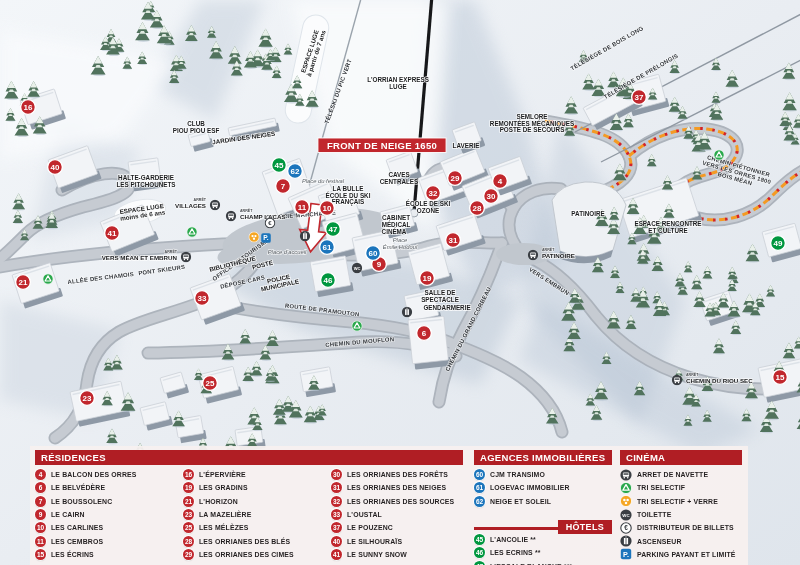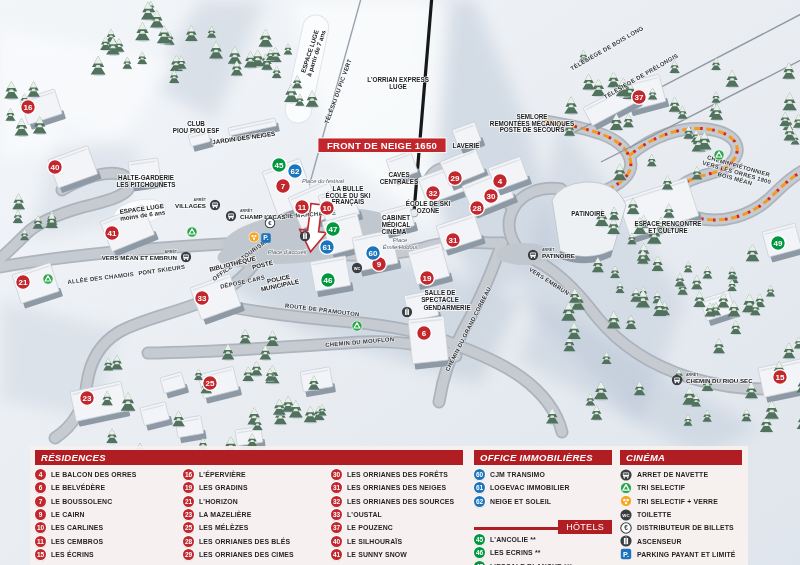--- a/index.html
+++ b/index.html
@@ -20,34 +20,34 @@
   .lbl-arret-mini{font-weight:bold;font-size:3.6px;fill:#44484d;
            paint-order:stroke;stroke:rgba(255,255,255,.8);stroke-width:1px;}
   .mk-num{font-weight:bold;font-size:8px;fill:#fff;text-anchor:middle;}
   .banner-txt{font-weight:bold;font-size:9.5px;fill:#fff;text-anchor:middle;letter-spacing:.3px;}
 
   
   #legend-bg{position:absolute;left:30px;top:446px;width:718px;height:119px;
              background:rgba(247,240,239,.95);}
   .leg-col{position:absolute;top:450px;}
   .leg-header{background:#b01e24;color:#fff;font-weight:bold;font-size:9.5px;
-              padding:2px 0 2px 6px;letter-spacing:.3px;font-style:italic;}
+              padding:2px 0 2px 6px;letter-spacing:.3px;}
   .leg-items{position:relative;}
   .li{display:flex;align-items:center;height:13.3px;gap:5px;}
   .num{flex:0 0 11px;width:11px;height:11px;border-radius:50%;color:#fff;
        font-weight:bold;font-size:6.5px;line-height:11px;text-align:center;
        box-shadow:0 0 0 1px rgba(255,255,255,.9),0 1px 1px rgba(0,0,0,.25);}
   .num.red{background:#c1272d;} .num.blue{background:#1c75bc;} .num.green{background:#00973f;}
   .lab{font-weight:bold;font-size:6.9px;color:#231f20;letter-spacing:.15px;white-space:nowrap;}
   .res-cols{display:flex;}
   .res-cols>div{width:148px;} .res-cols>div:last-child{width:132px;}
   #legend-ag{width:138px;} #legend-leg{width:122px;}
   .ag-divider{position:absolute;left:0;top:62px;width:95px;height:2.5px;background:#b01e24;}
   .hotels-chip{position:absolute;right:0;top:55px;background:#b01e24;color:#fff;
-               font-weight:normal;font-size:9px;padding:2px 8px;letter-spacing:.3px;}
+               font-weight:bold;font-size:9px;padding:2px 8px;letter-spacing:.3px;}
   .leg-ic{flex:0 0 12px;width:12px;height:12px;display:inline-block;}
 </style>
 </head>
 <body>
 
 <div id="stage">
 
   <svg id="map-svg" width="800" height="565" viewBox="0 0 800 565">
     <defs>
       <linearGradient id="snow" x1="0" y1="0" x2="1" y2="1">
@@ -874,21 +874,21 @@
           </div>
           <div class="li">
             <span class="num red">41</span>
             <span class="lab">LE SUNNY SNOW</span>
           </div>
         </div>
       </div>
   </div>
 
   <div id="legend-ag" class="leg-col" style="left:474px;">
-    <div class="leg-header">OFFICE IMMOBILIÈRES</div>
+    <div class="leg-header">AGENCES IMMOBILIÈRES</div>
     <div class="leg-items" id="ag-items" style="height:97px;">
         <div style="padding-top:3px;">
           <div class="li">
             <span class="num blue">60</span>
             <span class="lab">CJM TRANSIMO</span>
           </div>
           <div class="li">
             <span class="num blue">61</span>
             <span class="lab">LOGEVAC IMMOBILIER</span>
           </div>

